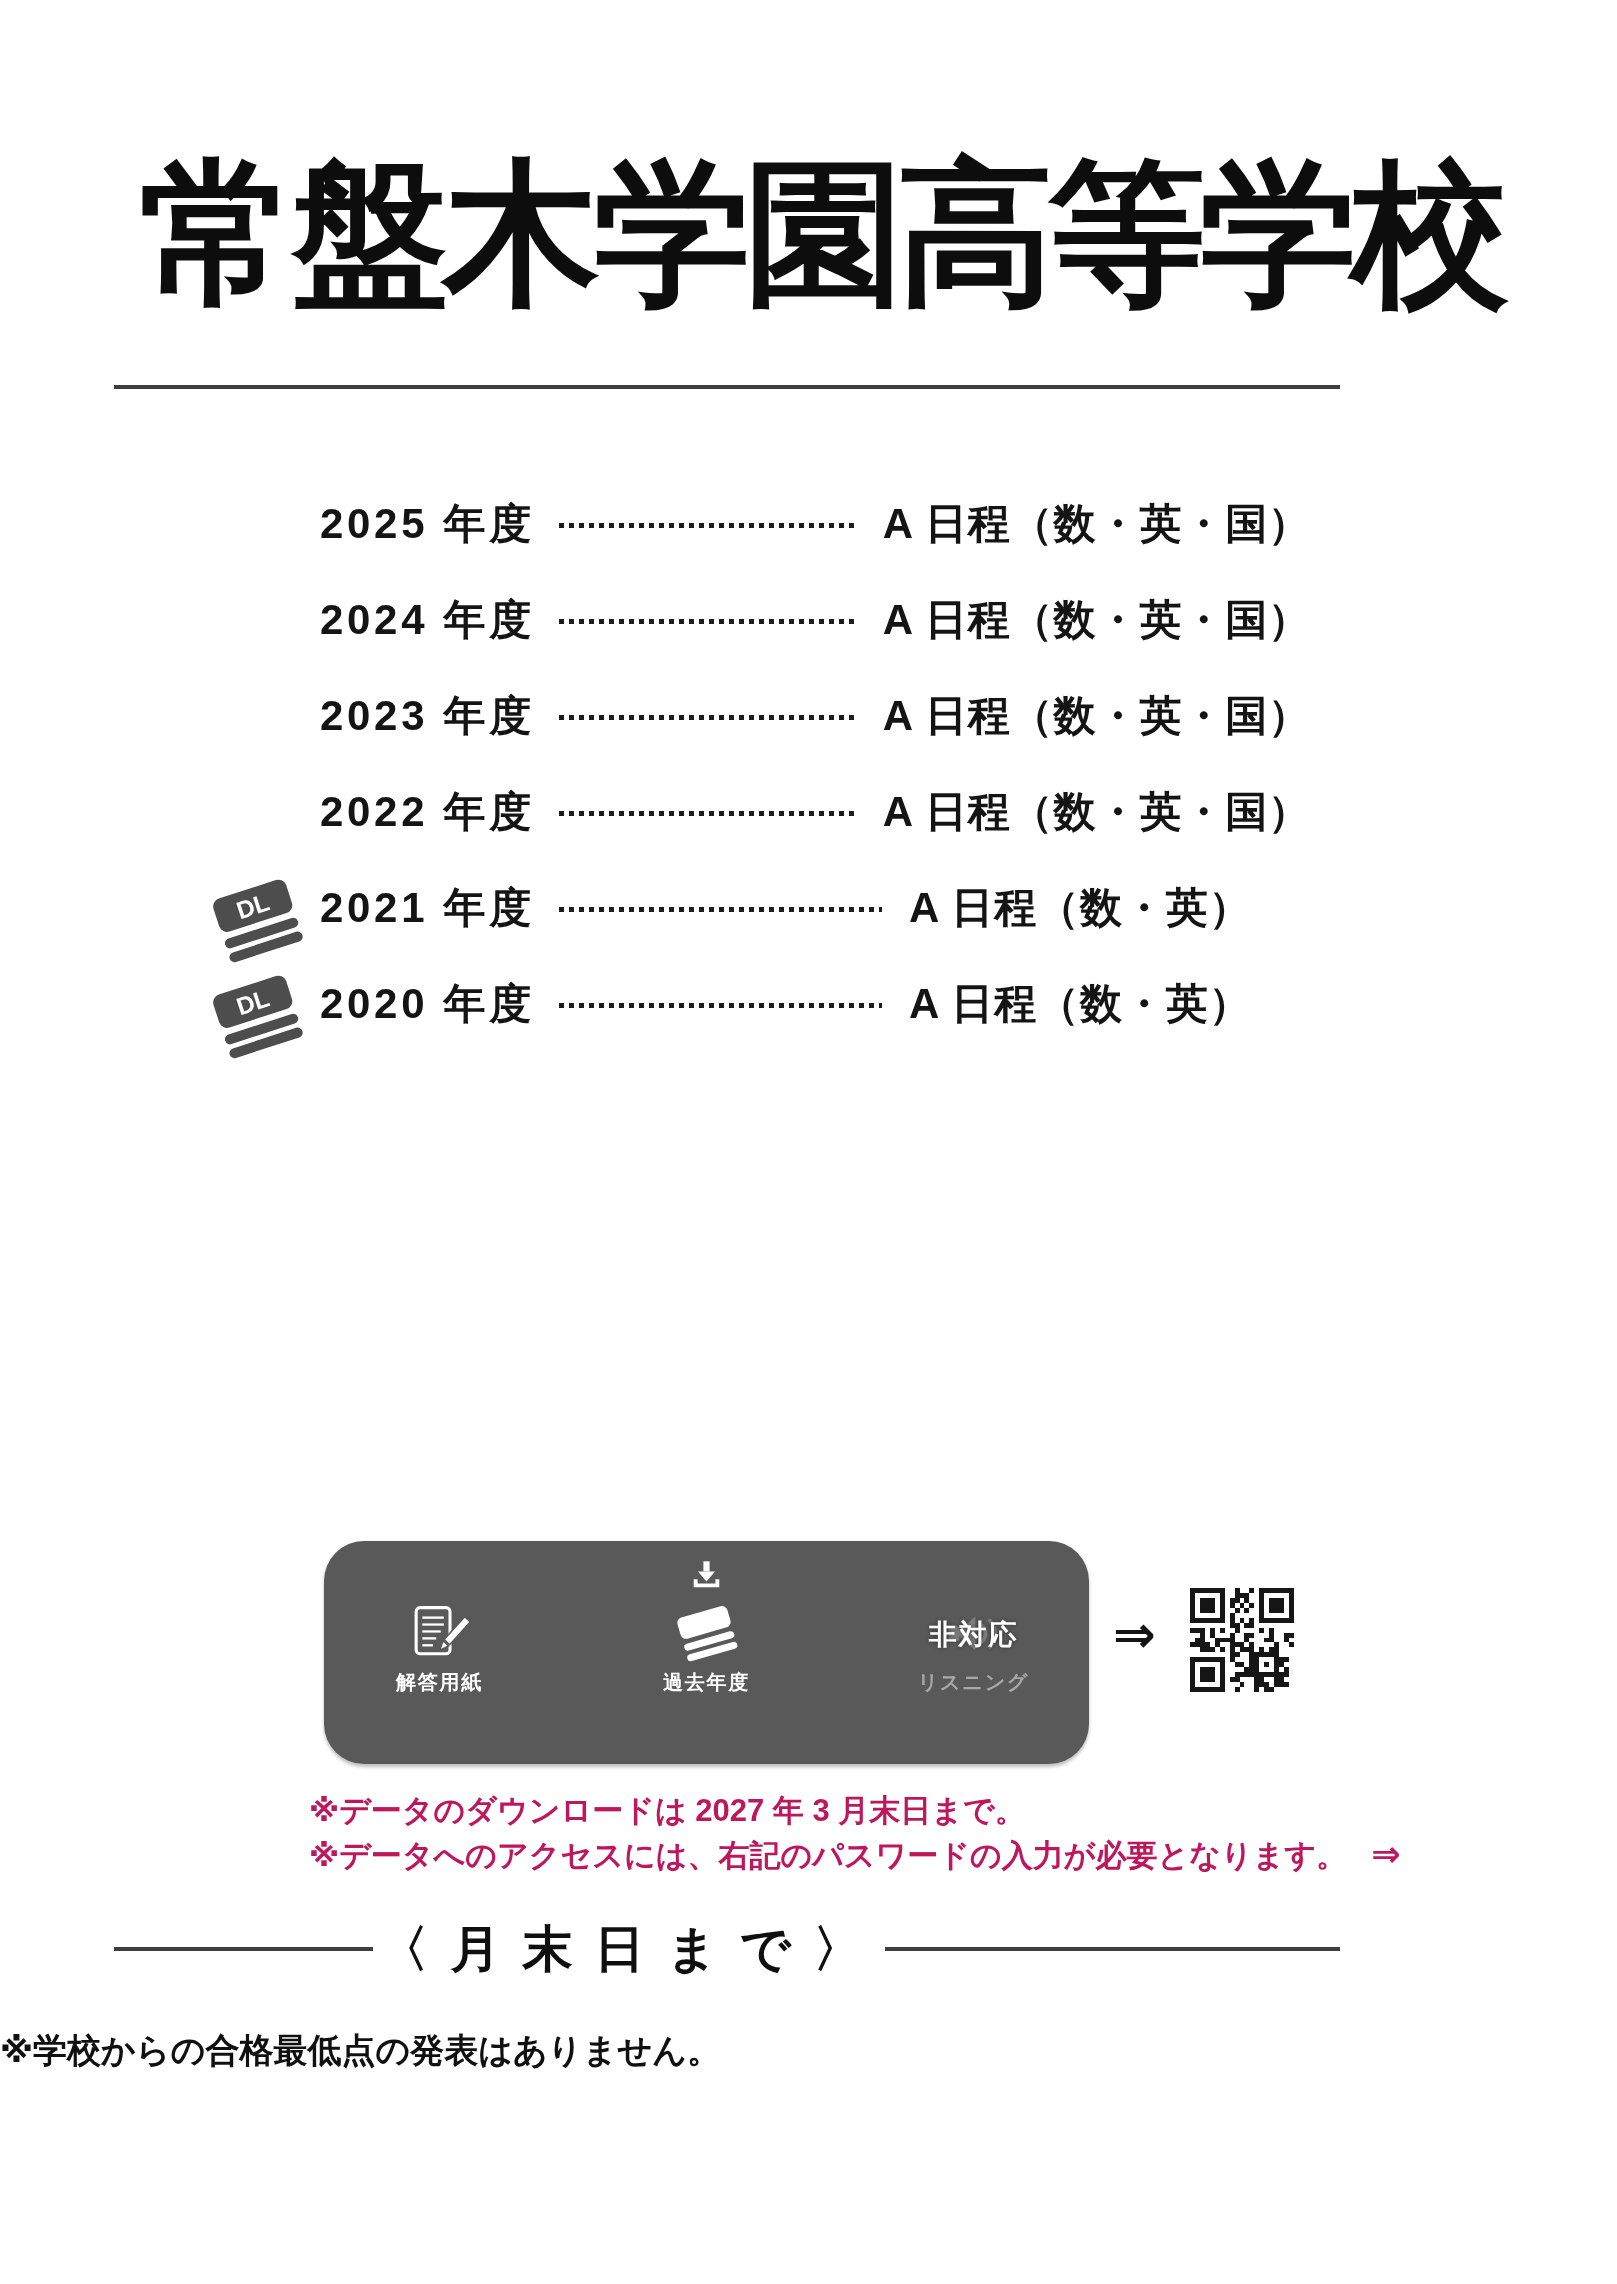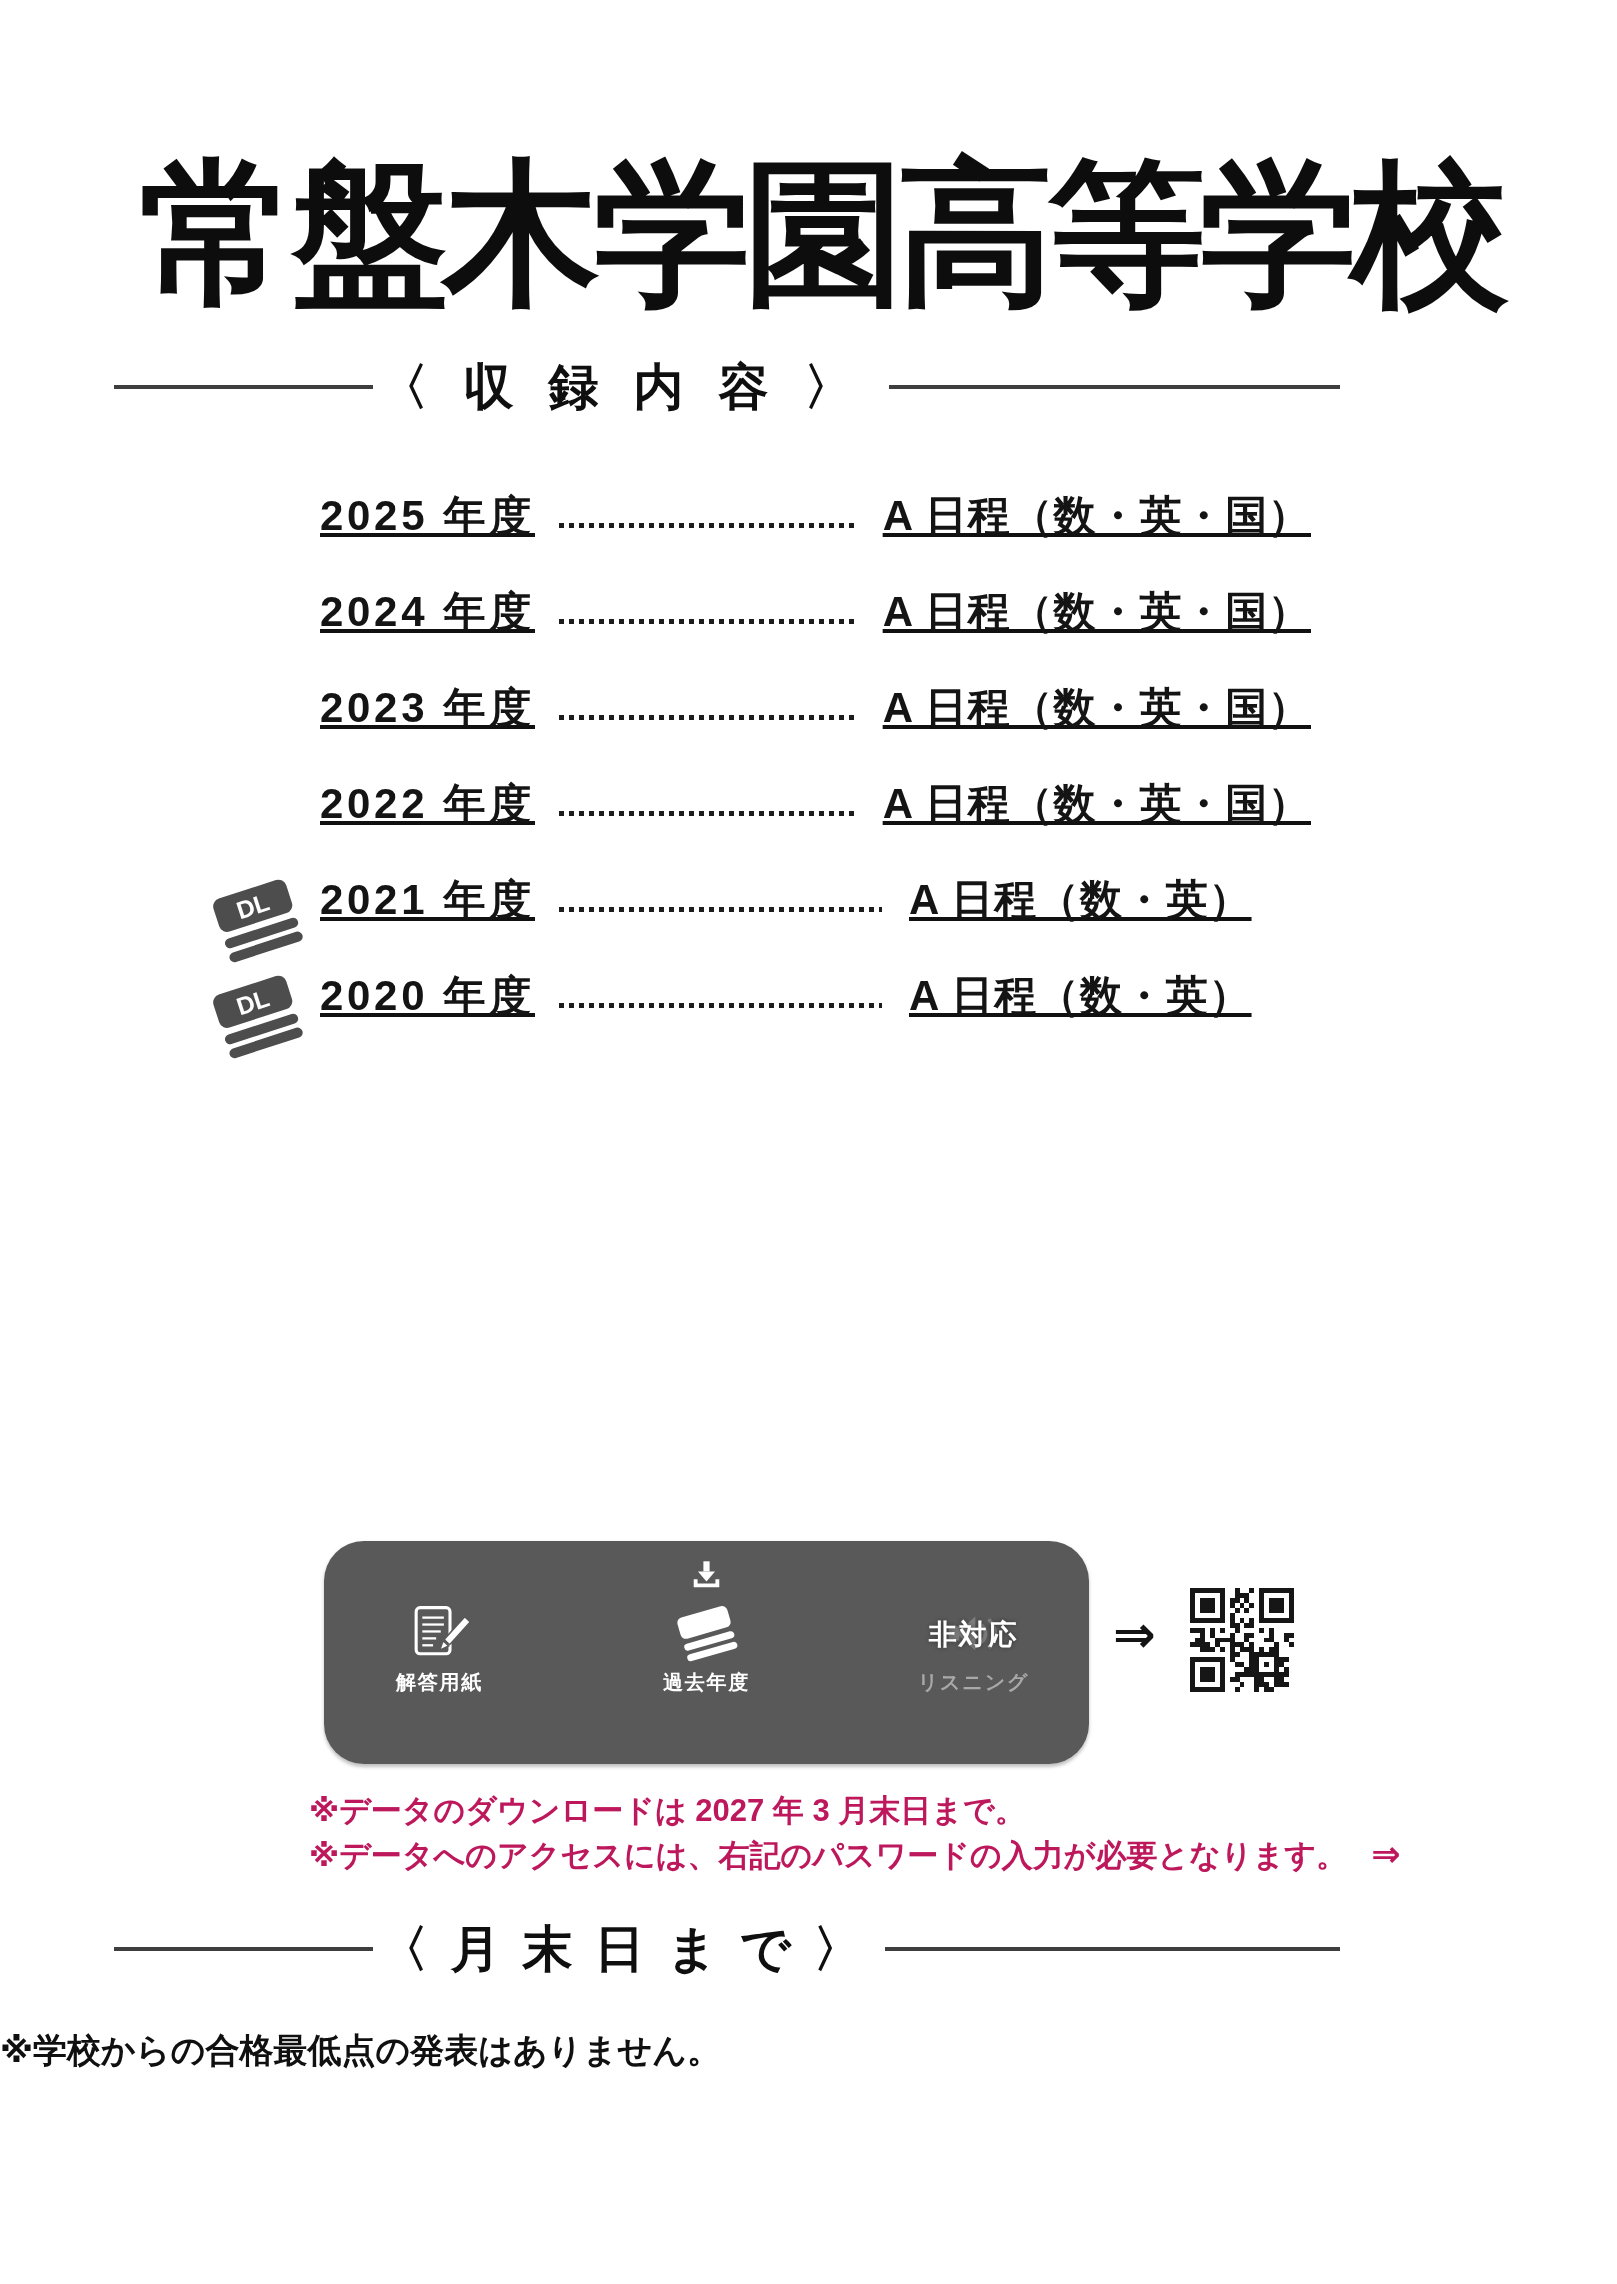--- a/index.html
+++ b/index.html
@@ -19,21 +19,21 @@
   .rule-head .ln{height:3.7px;background:#3e3e3e;}
   .rule-head .ln-l{width:259px;}
   .rule-head .ln-r{flex:1;}
   .rule-head .tx{font-size:50px;font-weight:800;color:#0f0f0f;white-space:nowrap;padding-left:5.5px;}
   .contents-head{top:353px;}
   .contents-head .tx{letter-spacing:35px;}
   .minscore-head{top:1915px;}
   .minscore-head .tx{letter-spacing:22px;}
   
   .contents-list{position:absolute;left:320px;top:496px;width:991px;}
-  .c-row{position:relative;display:flex;align-items:flex-end;height:48px;margin-bottom:48px;font-weight:600;text-decoration:underline;}
+  .c-row{position:relative;display:flex;align-items:flex-start;height:48px;margin-bottom:48px;font-weight:600;}
   .c-row .year{font-size:42px;letter-spacing:3.7px;white-space:nowrap;color:#141414;}
   .c-row .leader{
     flex:1;height:4.6px;margin:11px 27.4px 0 24px;align-self:center;
     background:repeating-linear-gradient(90deg,#1c1c1c 0 4.6px,transparent 4.6px 10px);
   }
   .c-row .detail{flex:0 0 402px;font-size:42px;white-space:nowrap;letter-spacing:0.9px;color:#141414;}
   .dl-wrap{position:absolute;left:-110px;top:-5.5px;width:95px;height:93px;}
   
   .dl-box{
     position:absolute;left:324px;top:1541px;width:765px;height:223px;
@@ -64,21 +64,20 @@
   .minscore-note{position:absolute;top:2028px;left:0;width:1617px;text-align:left;
     font-size:34px;font-weight:700;color:#101010;}
 </style>
 </head>
 <body>
 
 <h1 class="school-title">常盤木学園高等学校</h1>
 
 <div class="rule-head contents-head">
   <span class="ln ln-l"></span>
-  <span class="tx">〈収録内容〉</span>
   <span class="ln ln-r"></span>
 </div>
 
 <div class="contents-list" id="contents-list">
   <div class="c-row">
 
     <span class="year">2025 年度</span>
     <span class="leader"></span>
     <span class="detail">A 日程（数・英・国）</span>
   </div>

